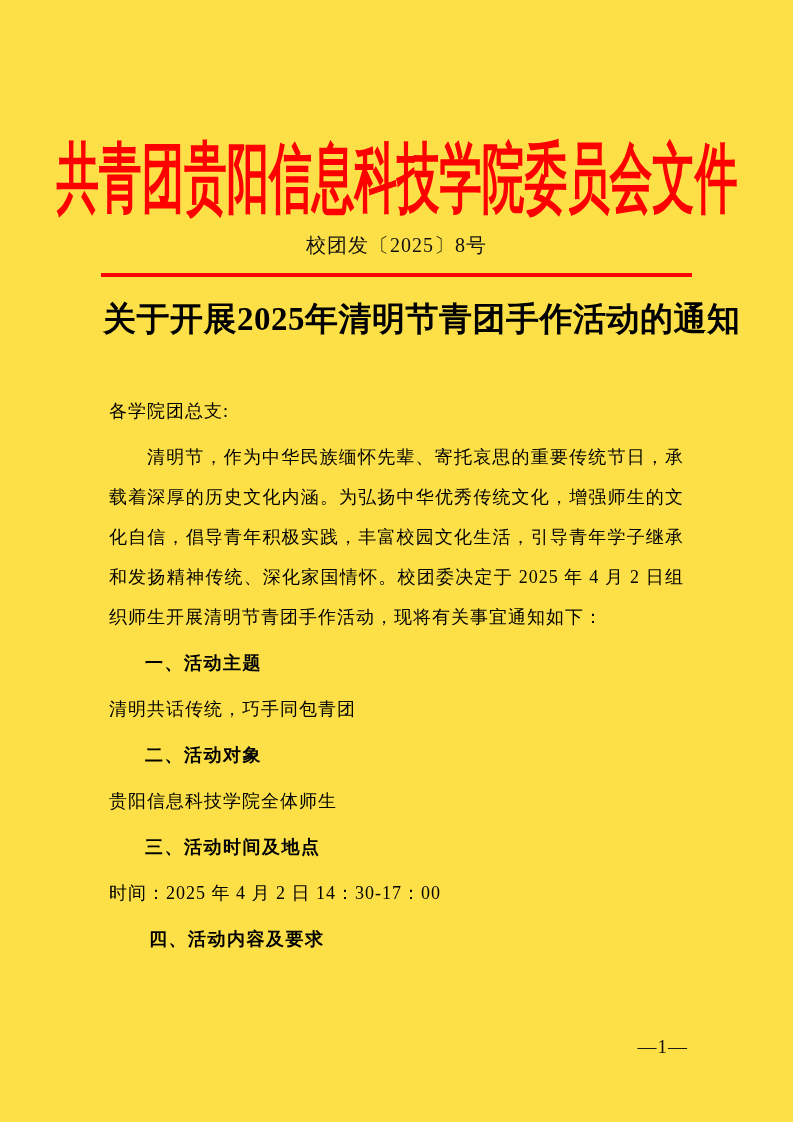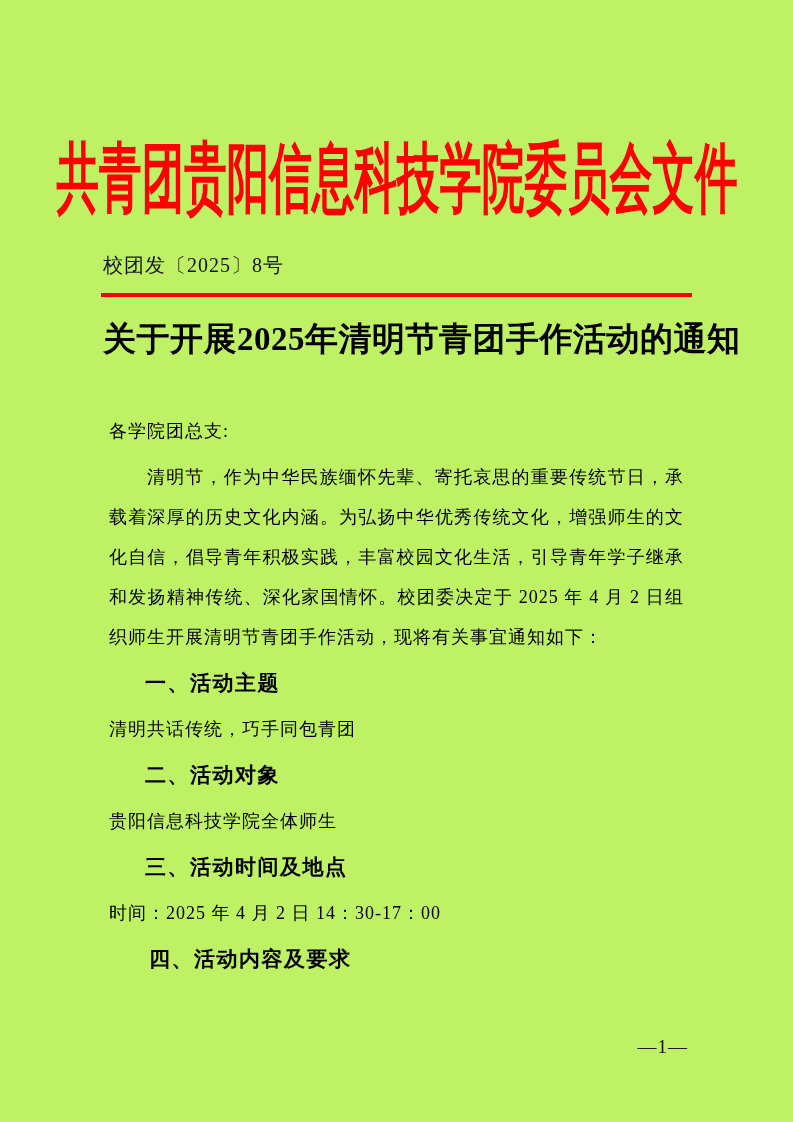--- a/index.html
+++ b/index.html
@@ -4,21 +4,21 @@
 <style>
   html, body {
     margin: 0;
     padding: 0;
     background: #ffffff;
   }
   .page {
     position: relative;
     width: 793px;
     height: 1122px;
-    background: #bef264;
+    background: #fde047;
     box-sizing: border-box;
     padding: 0 103px;
     overflow: hidden;
     font-family: "Liberation Serif", "DejaVu Serif", serif;
     color: #000000;
   }
   .org-title-wrap {
     display: flex;
     justify-content: center;
     margin-top: 136px;
@@ -29,24 +29,24 @@
     font-size: 76px;
     line-height: 84px;
     font-weight: bold;
     color: #fe0000;
     white-space: nowrap;
     transform: scaleX(0.56);
     transform-origin: 50% 50%;
     letter-spacing: 0;
   }
   .doc-number {
-    text-align: left;
+    text-align: center;
     font-size: 20px;
     line-height: 26px;
-    margin-top: 32px;
+    margin-top: 12px;
     letter-spacing: 1px;
     color: #111111;
   }
   .red-rule {
     height: 4px;
     background: #fe0000;
     margin: 15px -2px 0 -2px;
   }
   .doc-title {
     margin: 22px 0 4px 0;
@@ -65,21 +65,21 @@
     text-align: justify;
   }
   .body-block p {
     margin: 6px;
   }
   .indent {
     text-indent: 38px;
   }
   .sec-heading {
     font-weight: bold;
-    font-size: 21px;
+    font-size: 18px;
     letter-spacing: 1.5px;
     text-indent: 36px;
   }
   .sec-heading.sans {
     font-family: Liberation Sans, sans-serif;
     text-indent: 40px;
   }
   .page-number {
     position: absolute;
     right: 105px;

